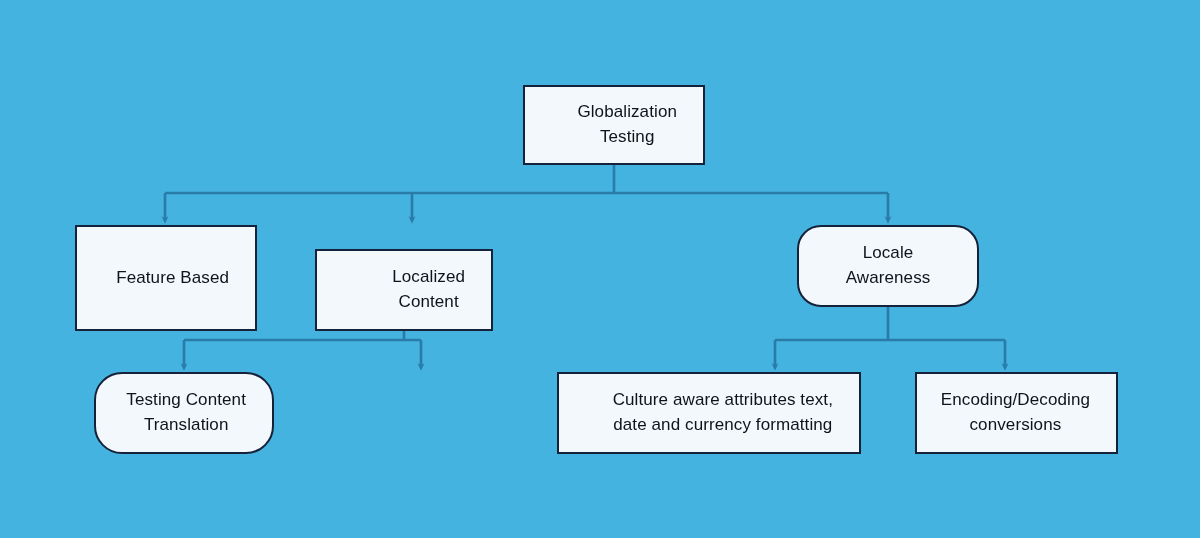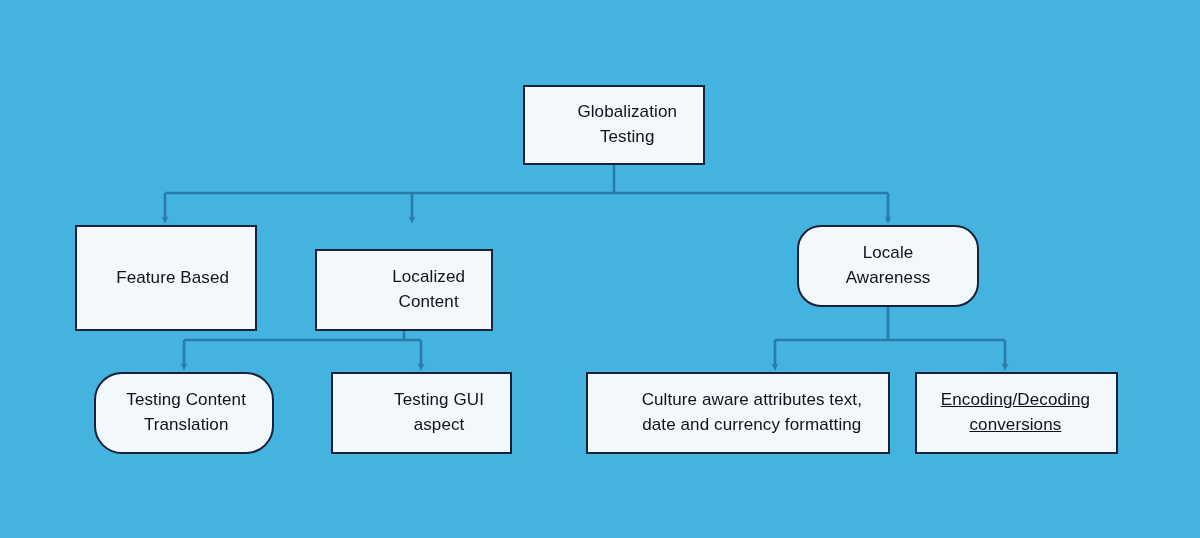--- a/index.html
+++ b/index.html
@@ -47,22 +47,22 @@
   }
   
   #node-root { left: 523px; top: 85px; width: 182px; height: 80px; }
   
   #node-feature-based      { left: 75px;  top: 225px; width: 182px; height: 106px; }
   #node-localized-content  { left: 315px; top: 225px; width: 178px; height: 82px; margin-top: 24px; }
   #node-locale-awareness   { left: 797px; top: 225px; width: 182px; height: 82px; border-radius: 24px; }
   
   #node-testing-content-translation { left: 94px;  top: 372px; width: 180px; height: 82px; border-radius: 28px; }
   #node-testing-gui-aspect          { left: 331px; top: 372px; width: 181px; height: 82px; }
-  #node-culture-aware-attributes    { left: 557px; top: 372px; width: 304px; height: 82px; margin-left: 29px; }
-  #node-encoding-decoding           { left: 915px; top: 372px; width: 203px; height: 82px; text-decoration: underline; }
+  #node-culture-aware-attributes    { left: 557px; top: 372px; width: 304px; height: 82px; }
+  #node-encoding-decoding           { left: 915px; top: 372px; width: 203px; height: 82px; }
 </style>
 </head>
 <body>
 
 <div id="diagram-root">
 
   <svg id="connector-layer" viewBox="0 0 1200 538" width="1200" height="538" xmlns="http://www.w3.org/2000/svg">
     <defs>
       <marker id="arrowhead" markerWidth="9" markerHeight="9" refX="4.2" refY="4" orient="auto" markerUnits="userSpaceOnUse">
         <path d="M0.4,0.6 L8,4 L0.4,7.4 L2.4,4 Z" fill="#2a7ba8"></path>
@@ -107,24 +107,20 @@
 
   <div class="node" id="node-locale-awareness">
     <span class="node-label">Locale Awareness</span>
   </div>
 
   <div class="node" id="node-testing-content-translation">
     <span class="node-label">Testing Content
 Translation</span>
   </div>
 
-  <div class="node" id="node-testing-gui-aspect">
-    <span class="node-label">Testing GUI
-aspect</span>
-  </div>
 
   <div class="node" id="node-culture-aware-attributes">
     <span class="node-label">Culture aware attributes text,
 date and currency formatting</span>
   </div>
 
   <div class="node" id="node-encoding-decoding">
     <span class="node-label">Encoding/Decoding
 conversions</span>
   </div>

